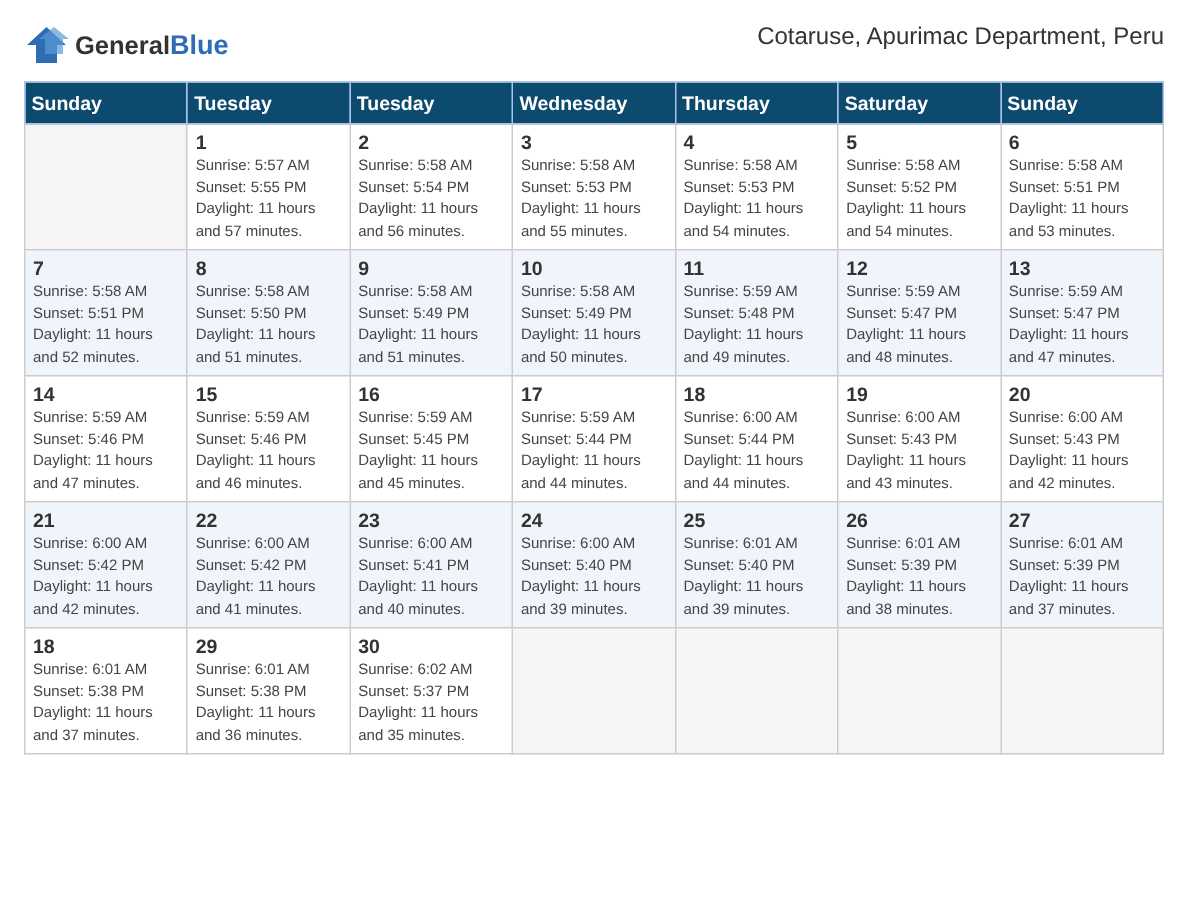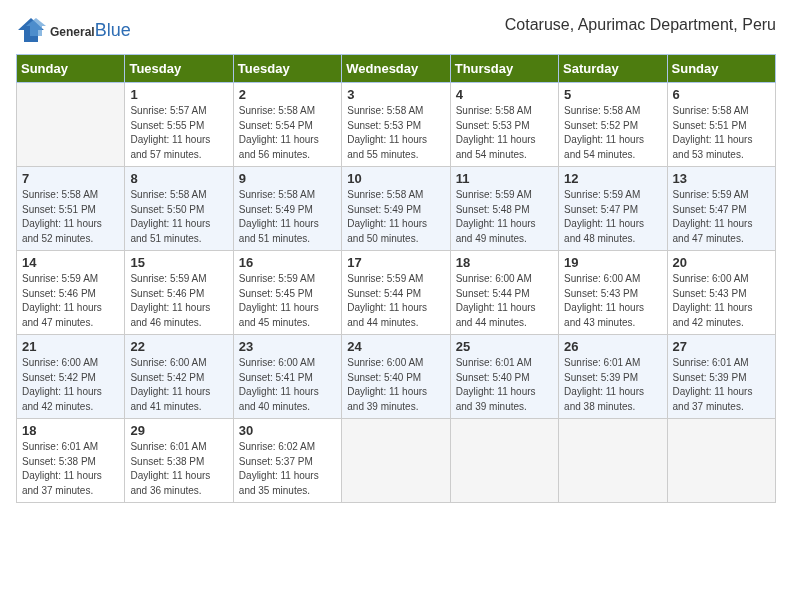--- a/index.html
+++ b/index.html
@@ -38,21 +38,21 @@
       font-size: 16px;
       color: #333;
       margin-left: 28px;
     }
     table {
       width: 100%;
       border-collapse: collapse;
       table-layout: fixed;
     }
     th {
-      background-color: #4d7c0f;
+      background-color: #0c4a6e;
       color: #fff;
       font-size: 13px;
       padding: 6px 4px;
       text-align: left;
       border: 1px solid #aac4e8;
     }
     td {
       border: 1px solid #ccc;
       vertical-align: top;
       padding: 4px 5px;
@@ -83,21 +83,21 @@
 <body>
 
 <div class="header-section">
   <div class="logo">
     <div class="logo-row">
       <svg width="30" height="28" viewBox="0 0 30 28">
         <polygon points="15,2 28,14 22,14 22,26 8,26 8,14 2,14" fill="#2e6db4"></polygon>
         <polygon points="20,2 30,10 26,10 26,20 14,20 14,10 10,10" fill="#5b9bd5" opacity="0.7"></polygon>
       </svg>
       <div>
-        <span style="font-size:12px;font-weight:bold;color:#333;">General</span><span style="font-size:18px;font-weight:normal;color:#2e6db4;">Blue</span>
+        <span style="font-size:17px;font-weight:bold;color:#333;">General</span><span style="font-size:18px;font-weight:bold;color:#2e6db4;">Blue</span>
       </div>
     </div>
   </div>
   <div class="title-section">
     <div class="calendar-subtitle">Cotaruse, Apurimac Department, Peru</div>
   </div>
 </div>
 
 <table>
   <thead>

